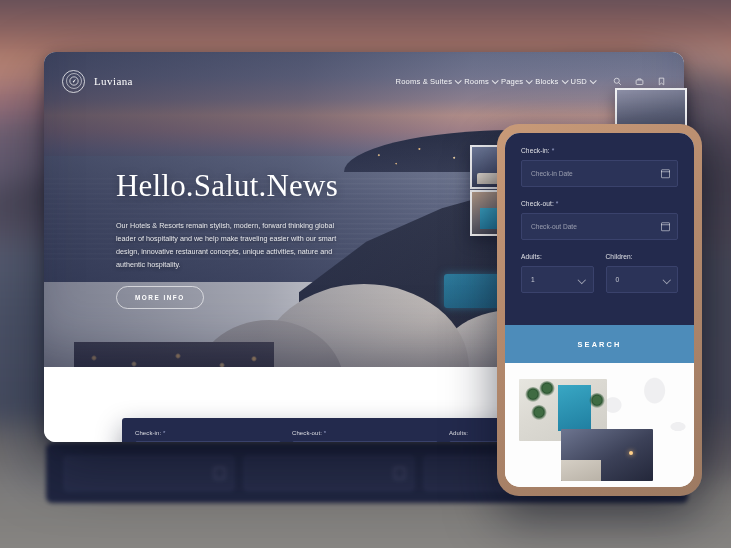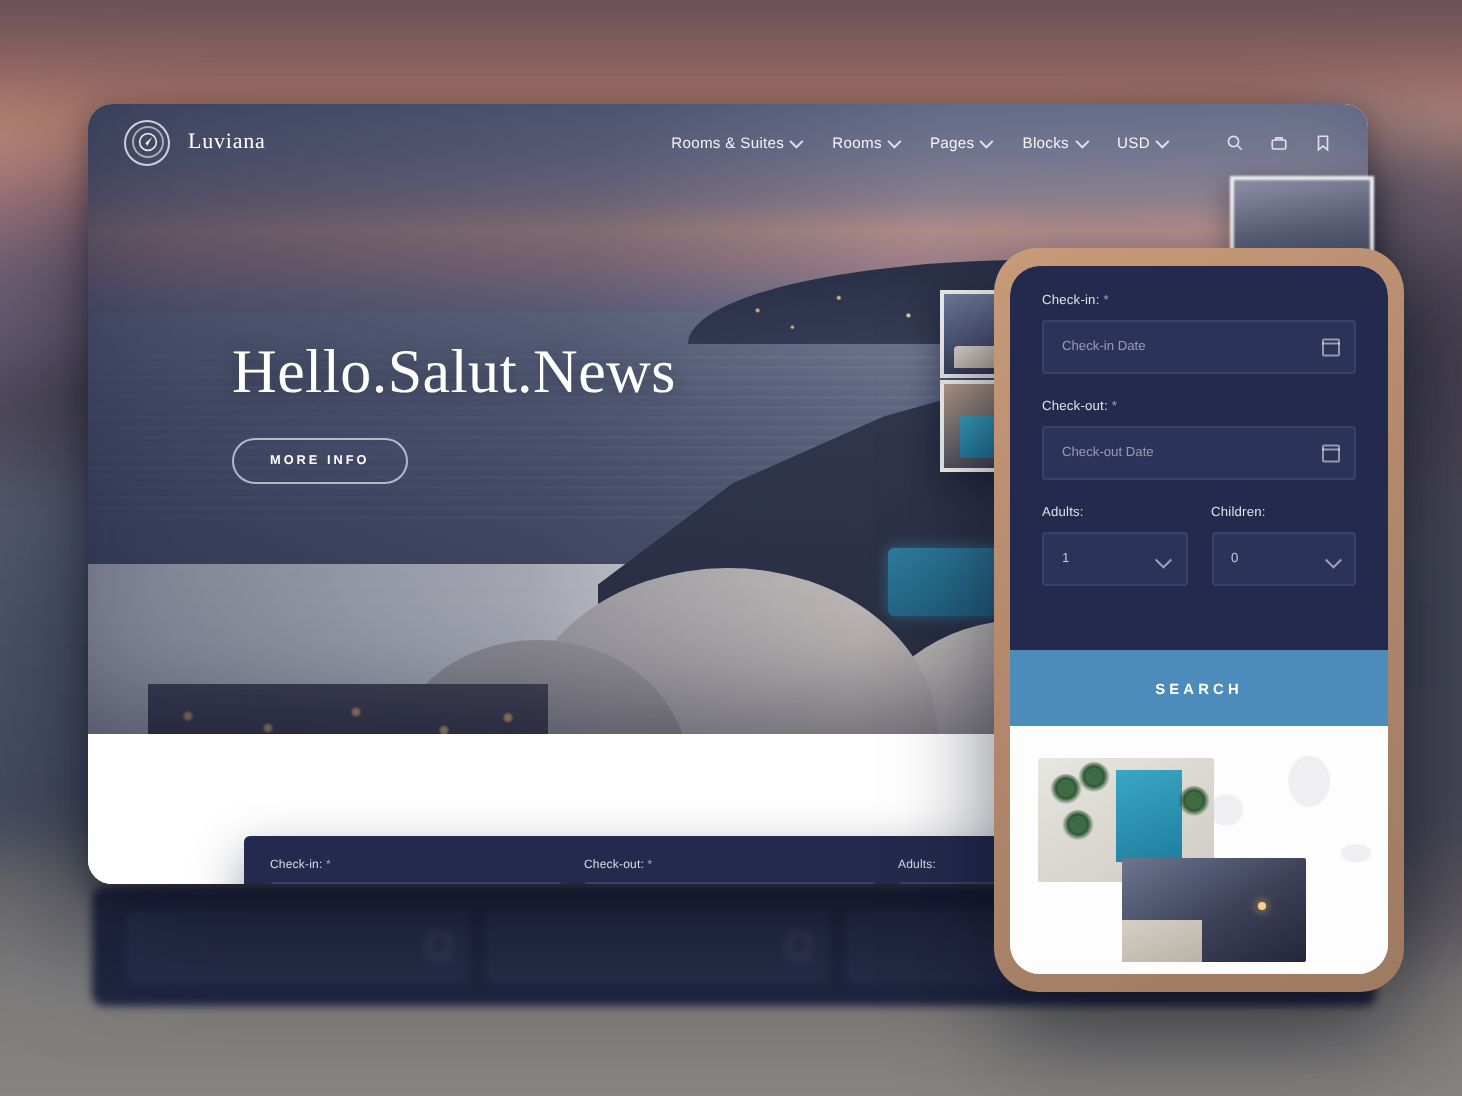--- a/index.html
+++ b/index.html
@@ -185,40 +185,40 @@
     box-shadow: 0 0 8px rgba(60,170,210,.5);
   }
   .hero-scrim {
     position:absolute; inset:0;
     background: linear-gradient(100deg, rgba(30,36,64,.62) 0%, rgba(30,36,64,.40) 38%, rgba(30,36,64,.12) 62%, rgba(30,36,64,.05) 100%);
   }
 
   
   .nav {
     position: absolute; left:0; right:0; top:0; height: 38px;
-    display:flex; align-items:center; padding: 0 18px;
+    display:flex; align-items:center; padding: 10px 18px;
     z-index: 8;
   }
   .brand { display:flex; align-items:center; gap:9px; }
   .logo-mark {
     width: 21px; height: 21px; border-radius: 50%;
     border: 1.2px solid rgba(255,255,255,.75);
     position: relative;
     display:flex; align-items:center; justify-content:center;
   }
   .logo-mark::before{
     content:''; position:absolute; inset:2.5px; border-radius:50%;
     border:1px solid rgba(255,255,255,.55);
   }
   .logo-mark svg { width:10px; height:10px; position:relative; }
   .brand-name {
     color:#fff; font-family:"Liberation Serif", serif;
     font-size: 11px; letter-spacing:.4px;
   }
-  .nav-menu { margin-left:auto; display:flex; align-items:center; gap:16px; }
+  .nav-menu { margin-left:auto; display:flex; align-items:center; gap:4px; }
   .nav-item {
     color: rgba(255,255,255,.92); font-size: 7.6px; letter-spacing:.15px;
     display:flex; align-items:center; gap:3px; white-space:nowrap; cursor:pointer;
   }
   .caret {
     width:4px; height:4px; border-right:.9px solid rgba(255,255,255,.8);
     border-bottom:.9px solid rgba(255,255,255,.8);
     transform: rotate(45deg) translateY(-1px);
   }
   .nav-icons { display:flex; align-items:center; gap:13px; margin-left:14px; }
@@ -508,20 +508,21 @@
             <svg viewBox="0 0 12 12">
                 <path d="M3 1.5 h6 v9 l-3 -2.4 l-3 2.4 z" fill="none" stroke="#fff" stroke-width="1.1"></path>
               </svg>
           </span>
         </div>
       </div>
     </div>
 
     <div class="hero-copy">
       <h1 class="hero-title">Hello.Salut.News</h1>
+      <p class="hero-sub">Our Hotels &amp; Resorts remain stylish, modern, forward thinking global leader of hospitality and we help make traveling easier with our smart design, innovative restaurant concepts, unique activities, nature and authentic hospitality.</p>
       <span class="btn-more">MORE INFO</span>
     </div>
 
     <div class="dots">
       <span class="dot active"></span>
       <span class="dot"></span>
       <span class="dot"></span>
       <span class="dot"></span>
     </div>
 

